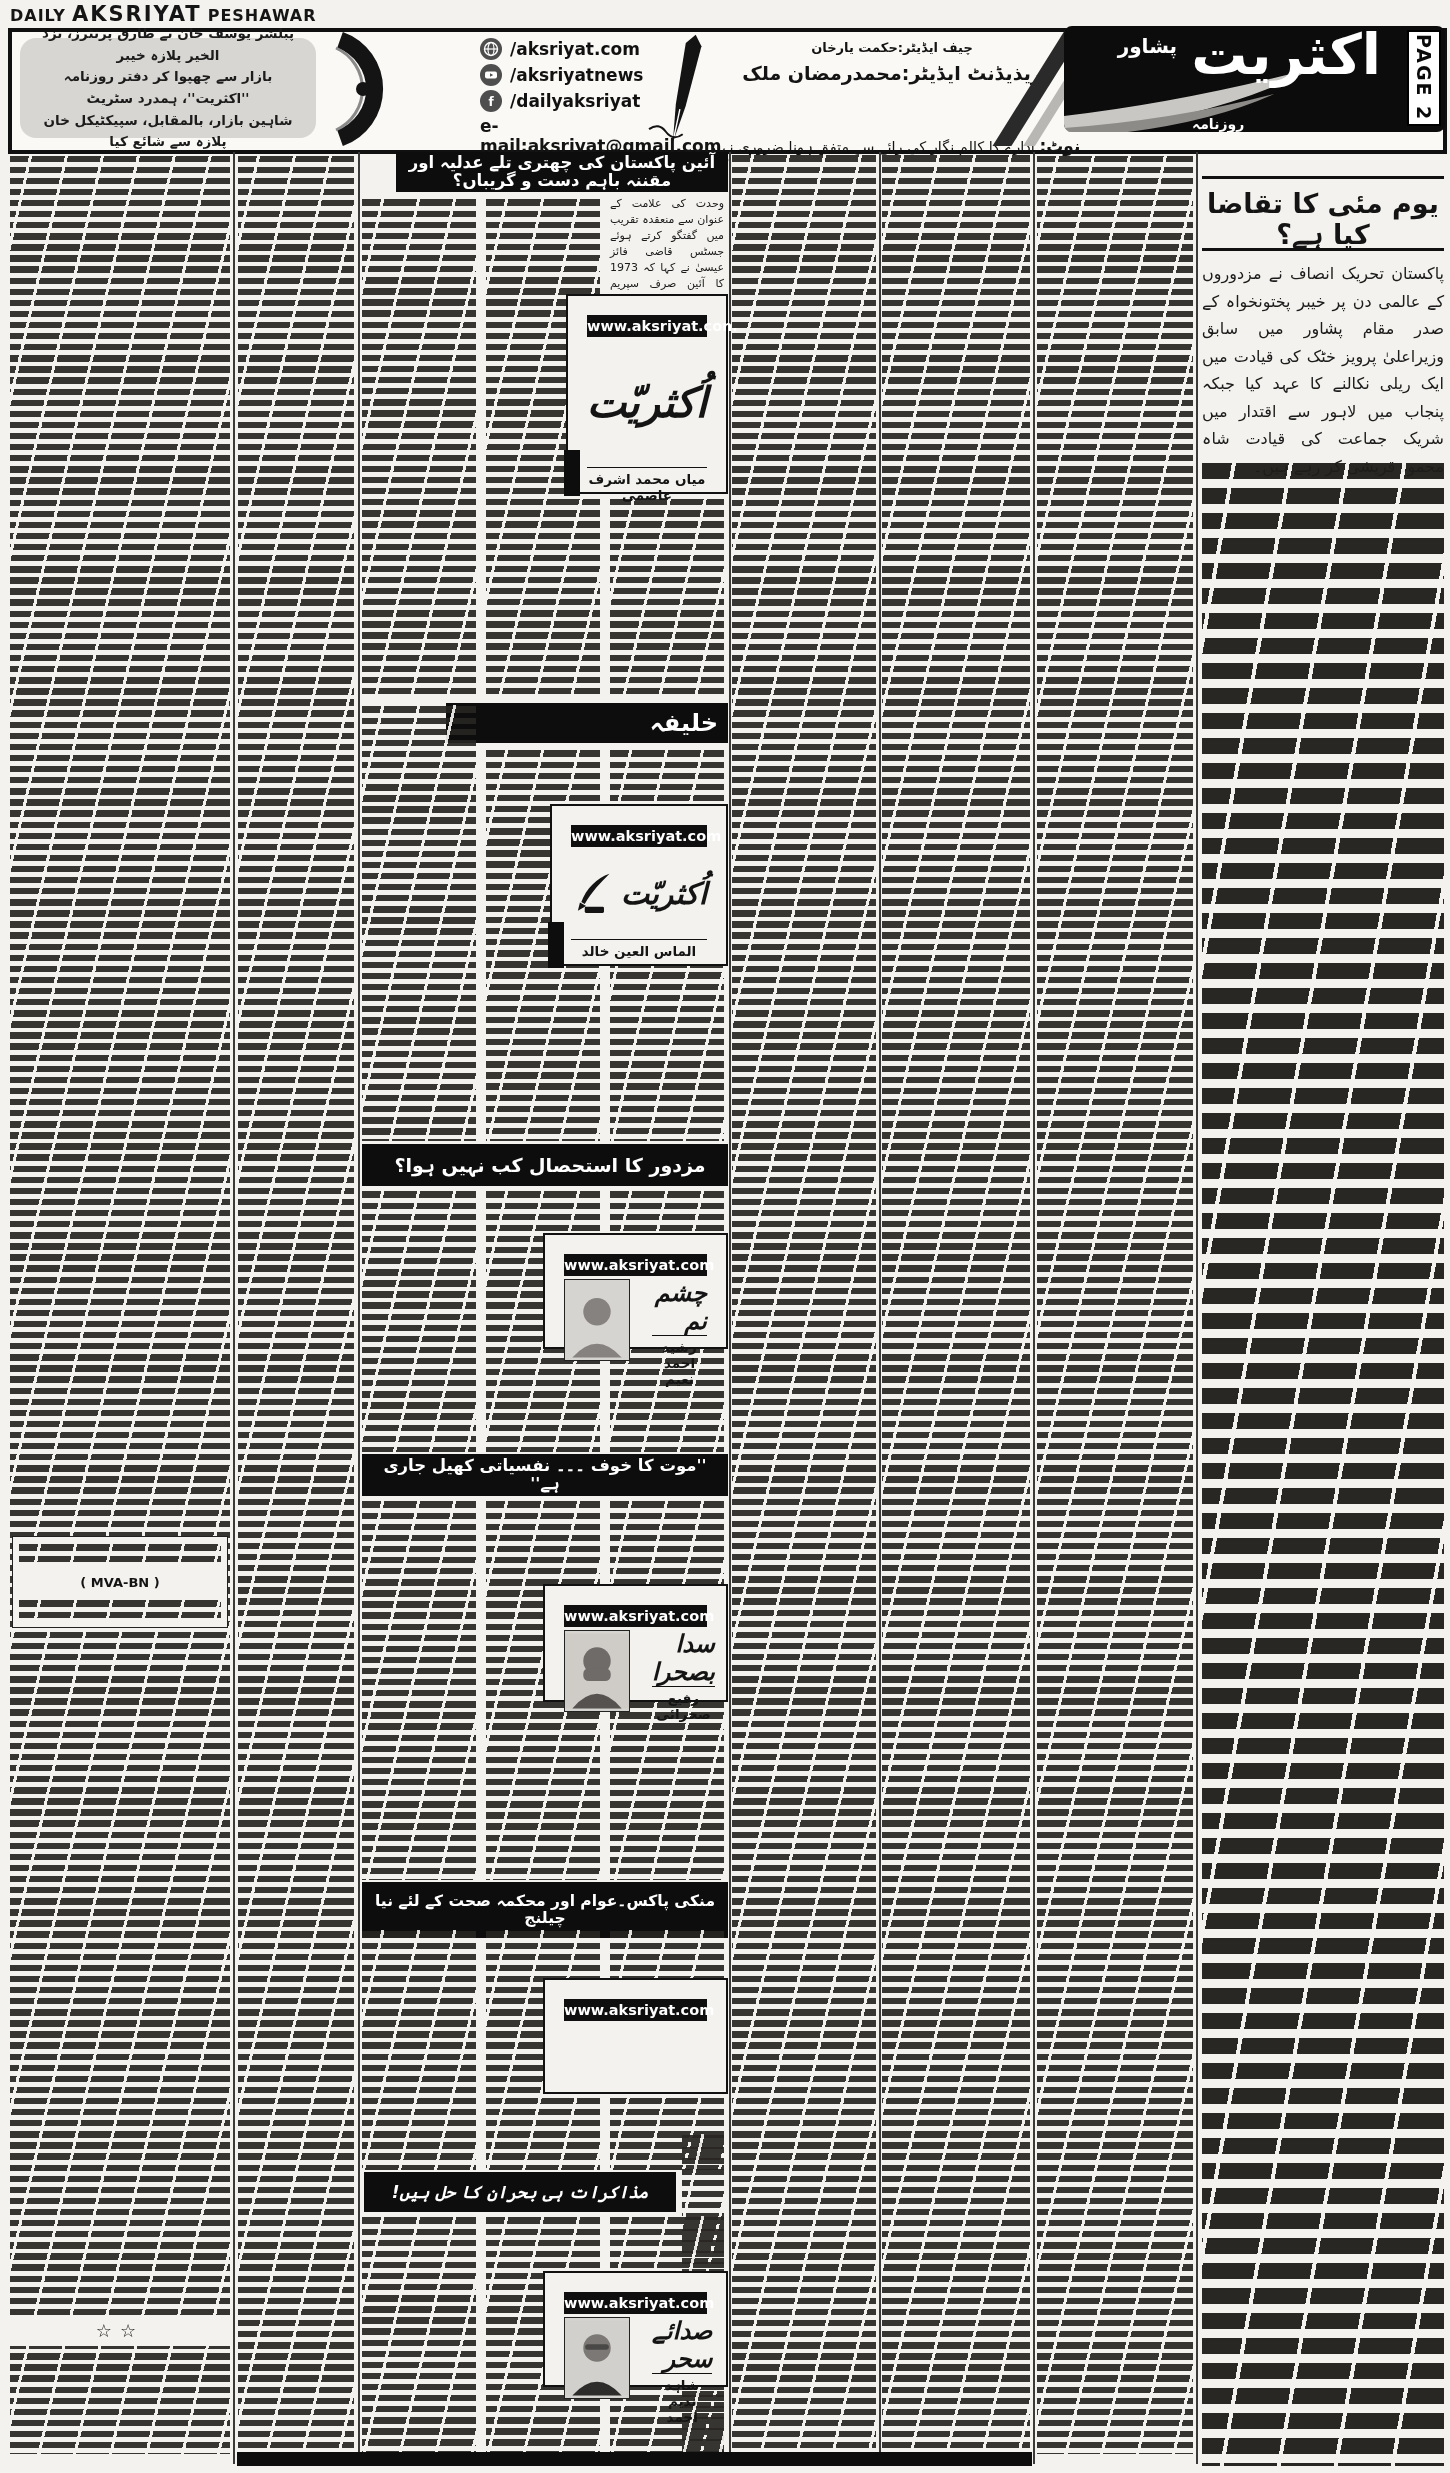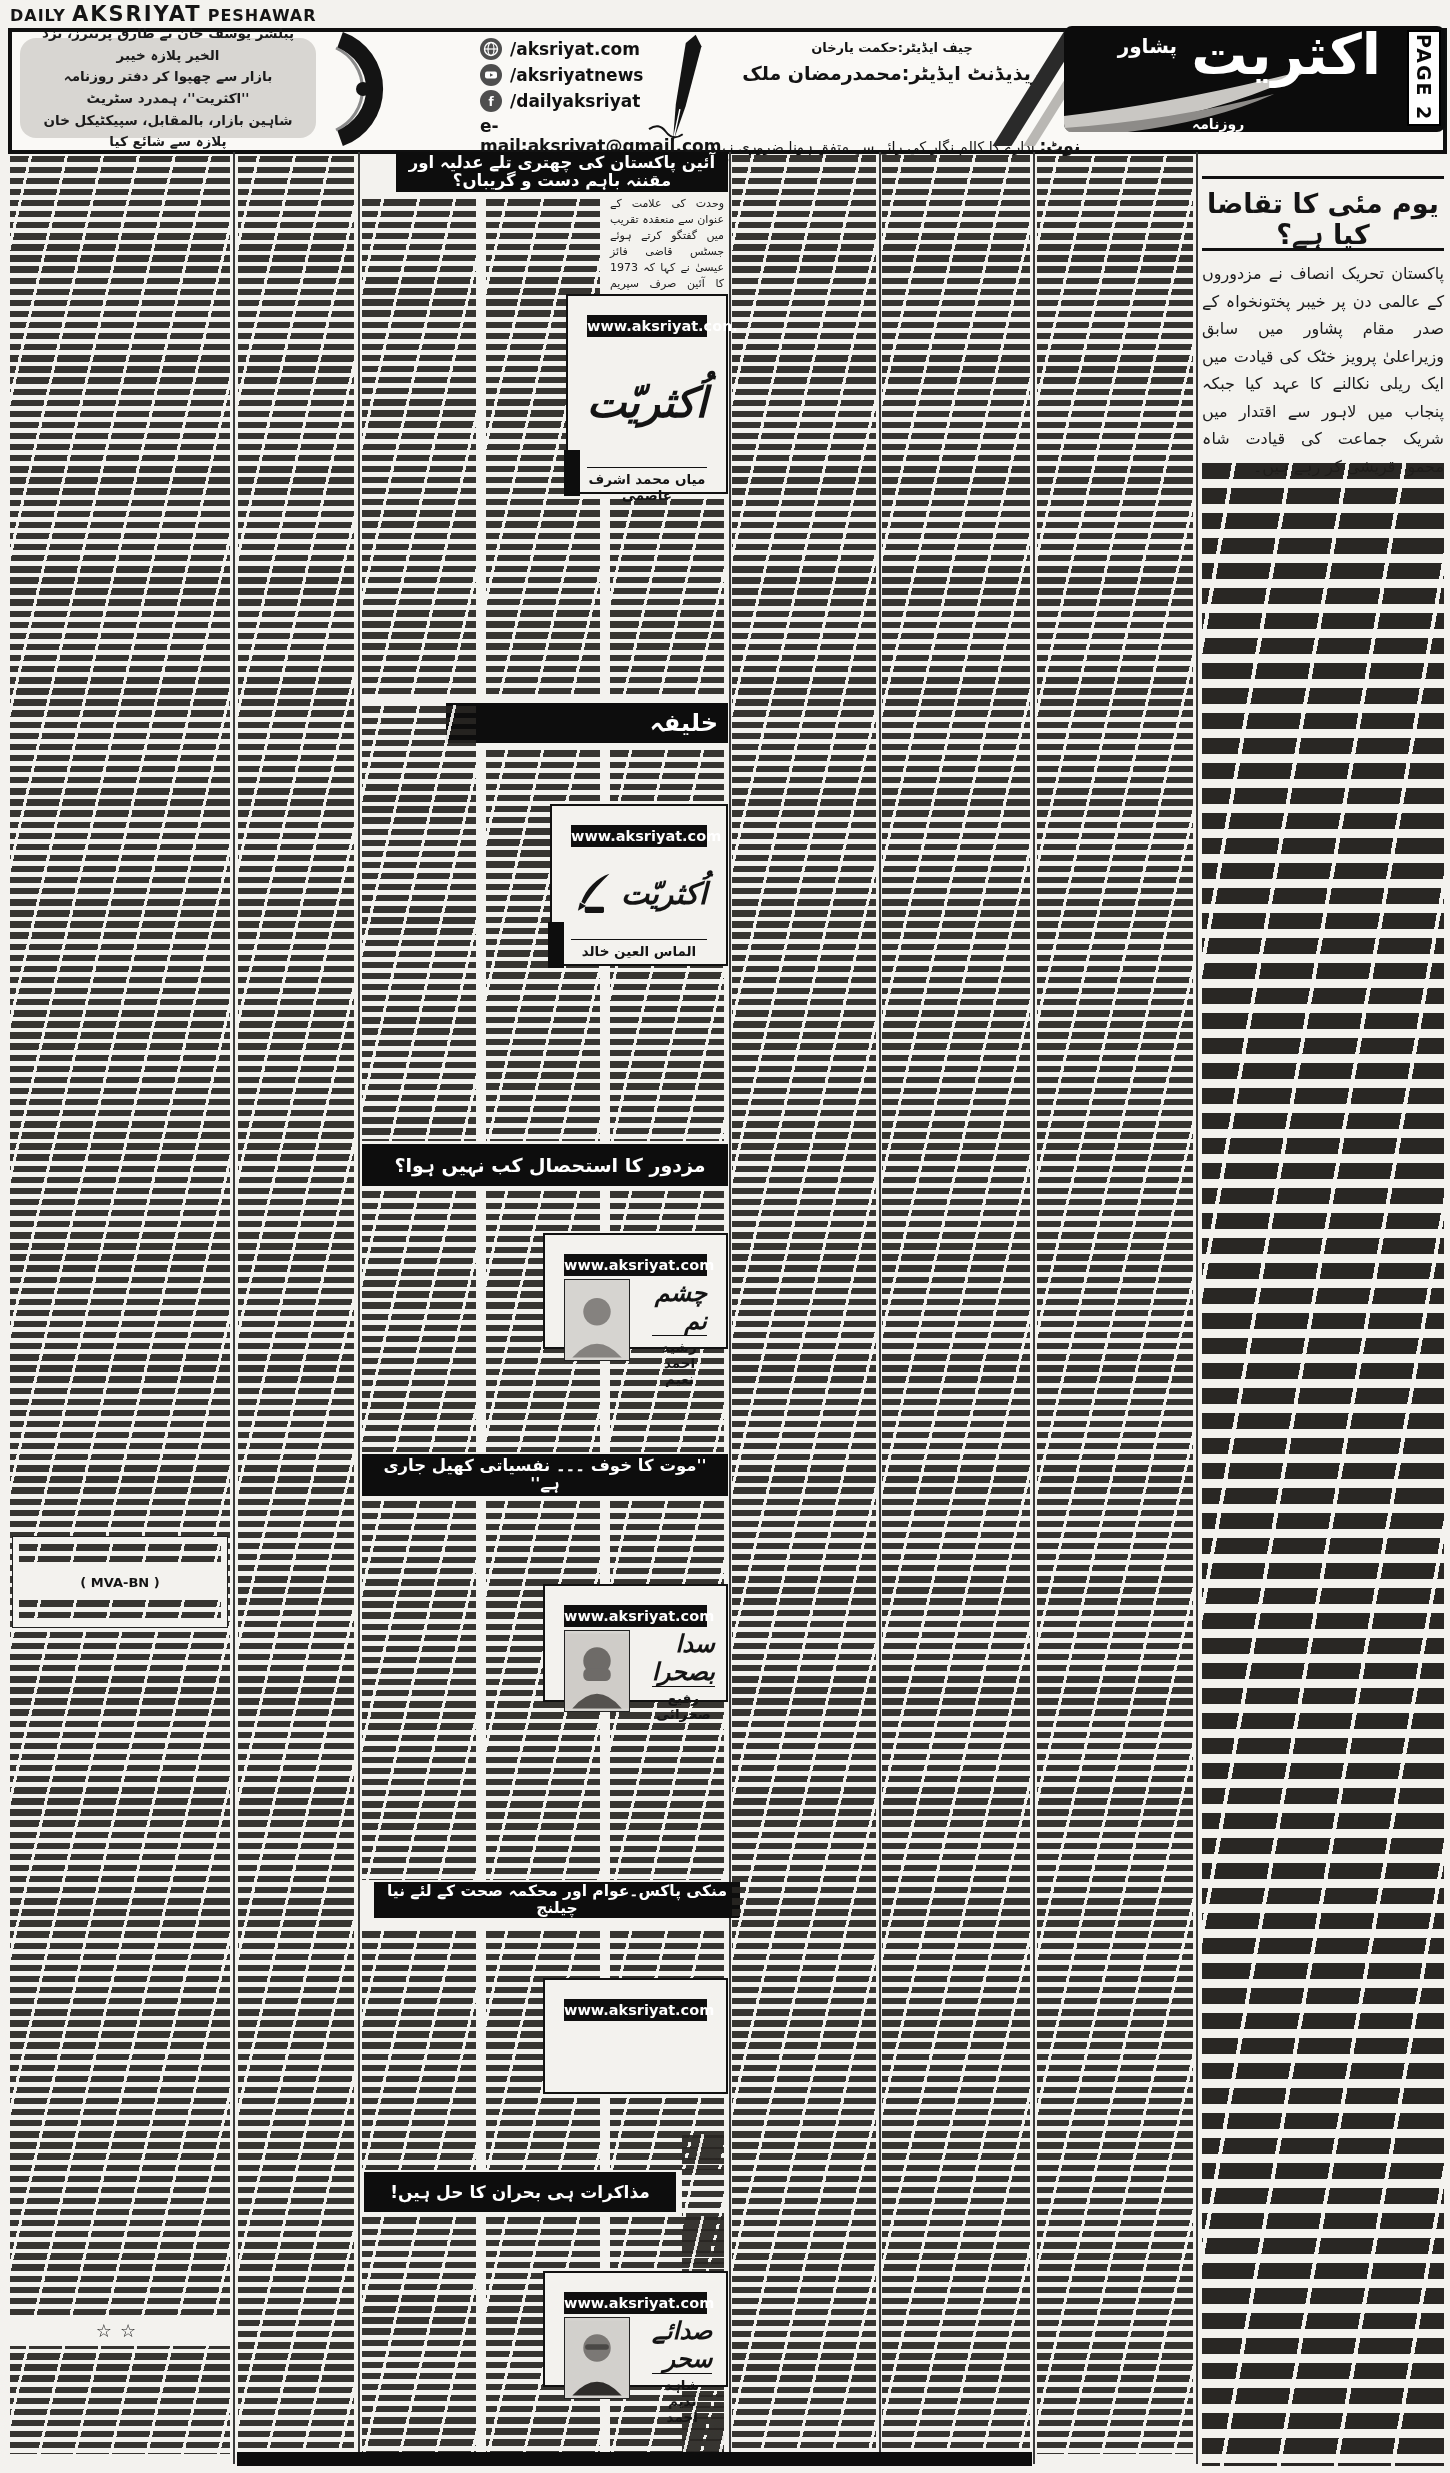--- a/index.html
+++ b/index.html
@@ -232,29 +232,29 @@
           <rect x="20" y="38" width="30" height="14" rx="6" fill="#6e6b68"></rect>
           <path d="M8 82 Q35 50 62 82 Z" fill="#55524f"></path>
       </svg>
       <div class="aright">
         <div class="atitle">سدا بصحرا</div>
         <div class="aauthor">رفیع صحرائی</div>
       </div>
     </div>
   </div>
 
-  <div class="bar" style="left:374px;top:1882px;width:366px;height:36px;font-size:15.5px;">منکی پاکس۔عوام اور محکمہ صحت کے لئے نیا چیلنج</div>
+  <div class="bar" style="left:362px;top:1882px;width:366px;height:56px;font-size:15.5px;">منکی پاکس۔عوام اور محکمہ صحت کے لئے نیا چیلنج</div>
   <div class="abs ut" style="left:362px;top:1930px;width:114px;height:240px;"></div>
   <div class="abs ut" style="left:486px;top:1930px;width:114px;height:240px;"></div>
   <div class="abs ut" style="left:610px;top:1930px;width:114px;height:240px;"></div>
   <div class="ablock" style="left:543px;top:1978px;width:185px;height:116px;">
     <div class="abar">www.aksriyat.com</div>
   </div>
 
-  <div class="bar" style="left:364px;top:2172px;width:312px;height:40px;font-size:17px;">مذاکرات ہی بحران کا حل ہیں!</div>
+  <div class="bar" style="left:364px;top:2172px;width:312px;height:40px;font-size:17px;font-style:italic;">مذاکرات ہی بحران کا حل ہیں!</div>
   <div class="abs ut" style="left:682px;top:2134px;width:42px;height:318px;"></div>
   <div class="abs ut" style="left:362px;top:2216px;width:114px;height:236px;"></div>
   <div class="abs ut" style="left:486px;top:2216px;width:114px;height:236px;"></div>
   <div class="abs ut" style="left:610px;top:2216px;width:114px;height:236px;"></div>
   <div class="ablock" style="left:543px;top:2271px;width:185px;height:116px;">
     <div class="abar">www.aksriyat.com</div>
     <div class="arow">
       <svg class="aphoto" viewBox="0 0 70 82">
         <rect width="70" height="82" fill="#d2d0cc"></rect>
           <circle cx="35" cy="30" r="15" fill="#7b7875"></circle>

